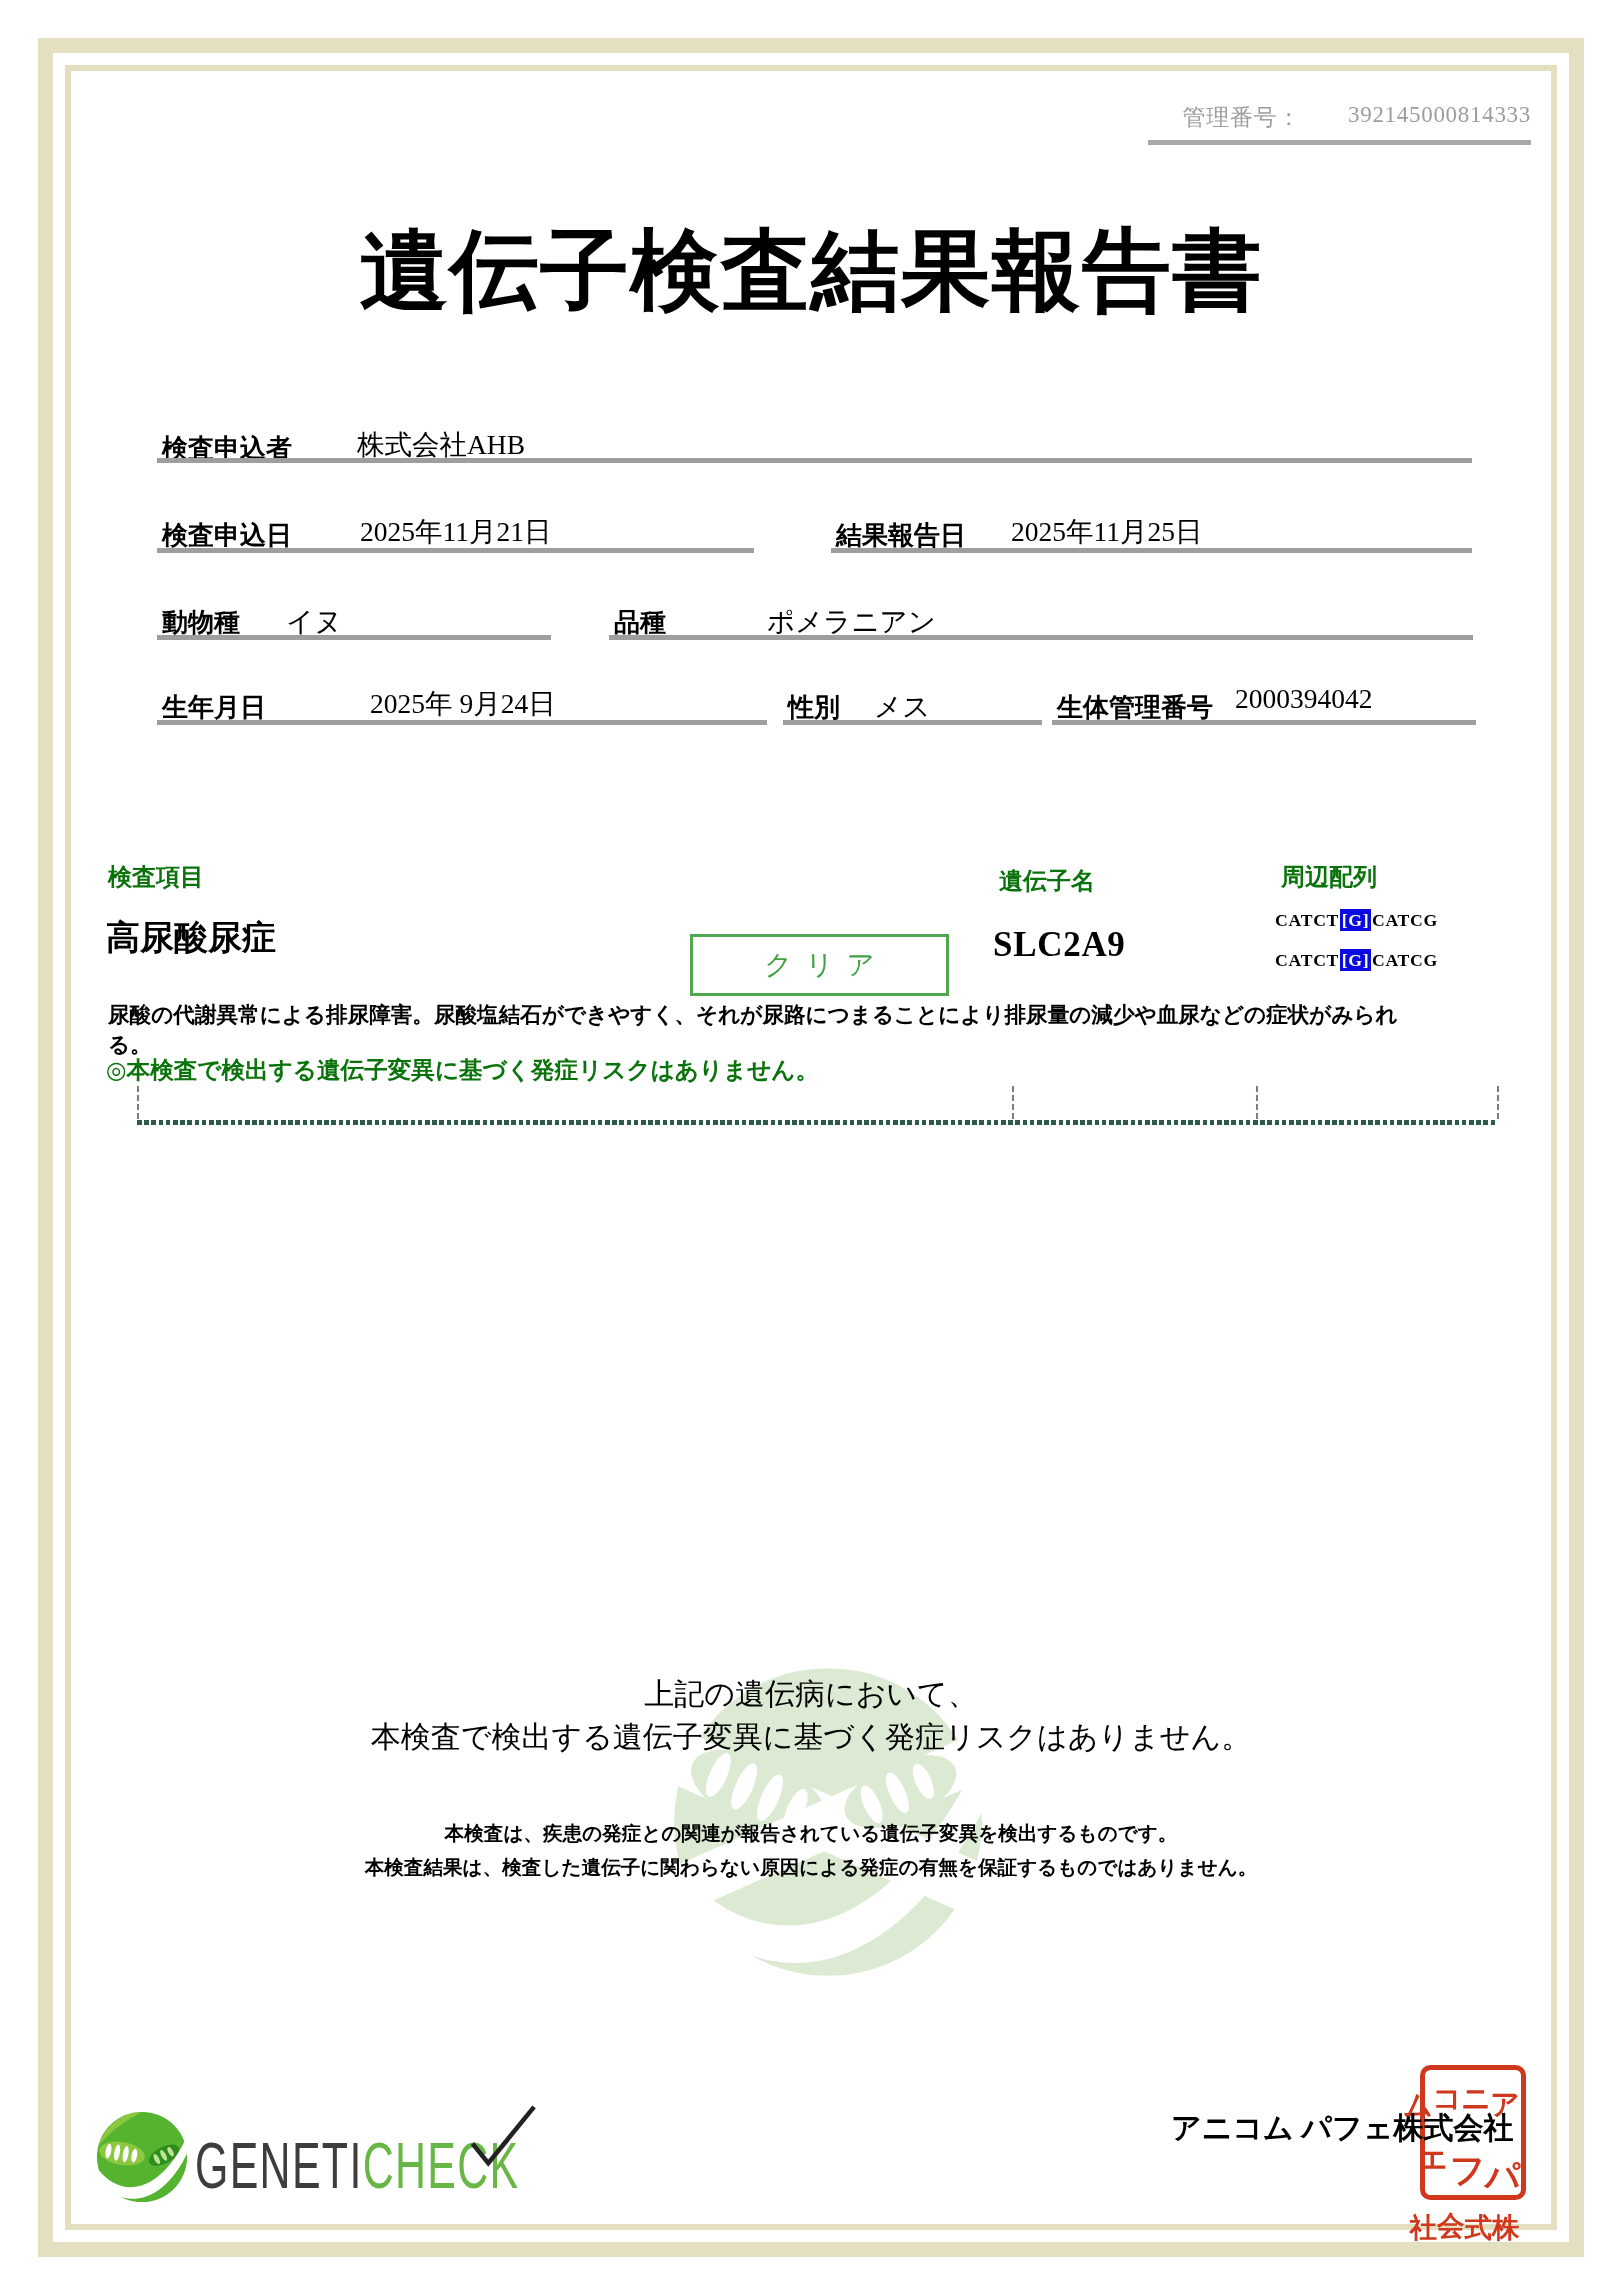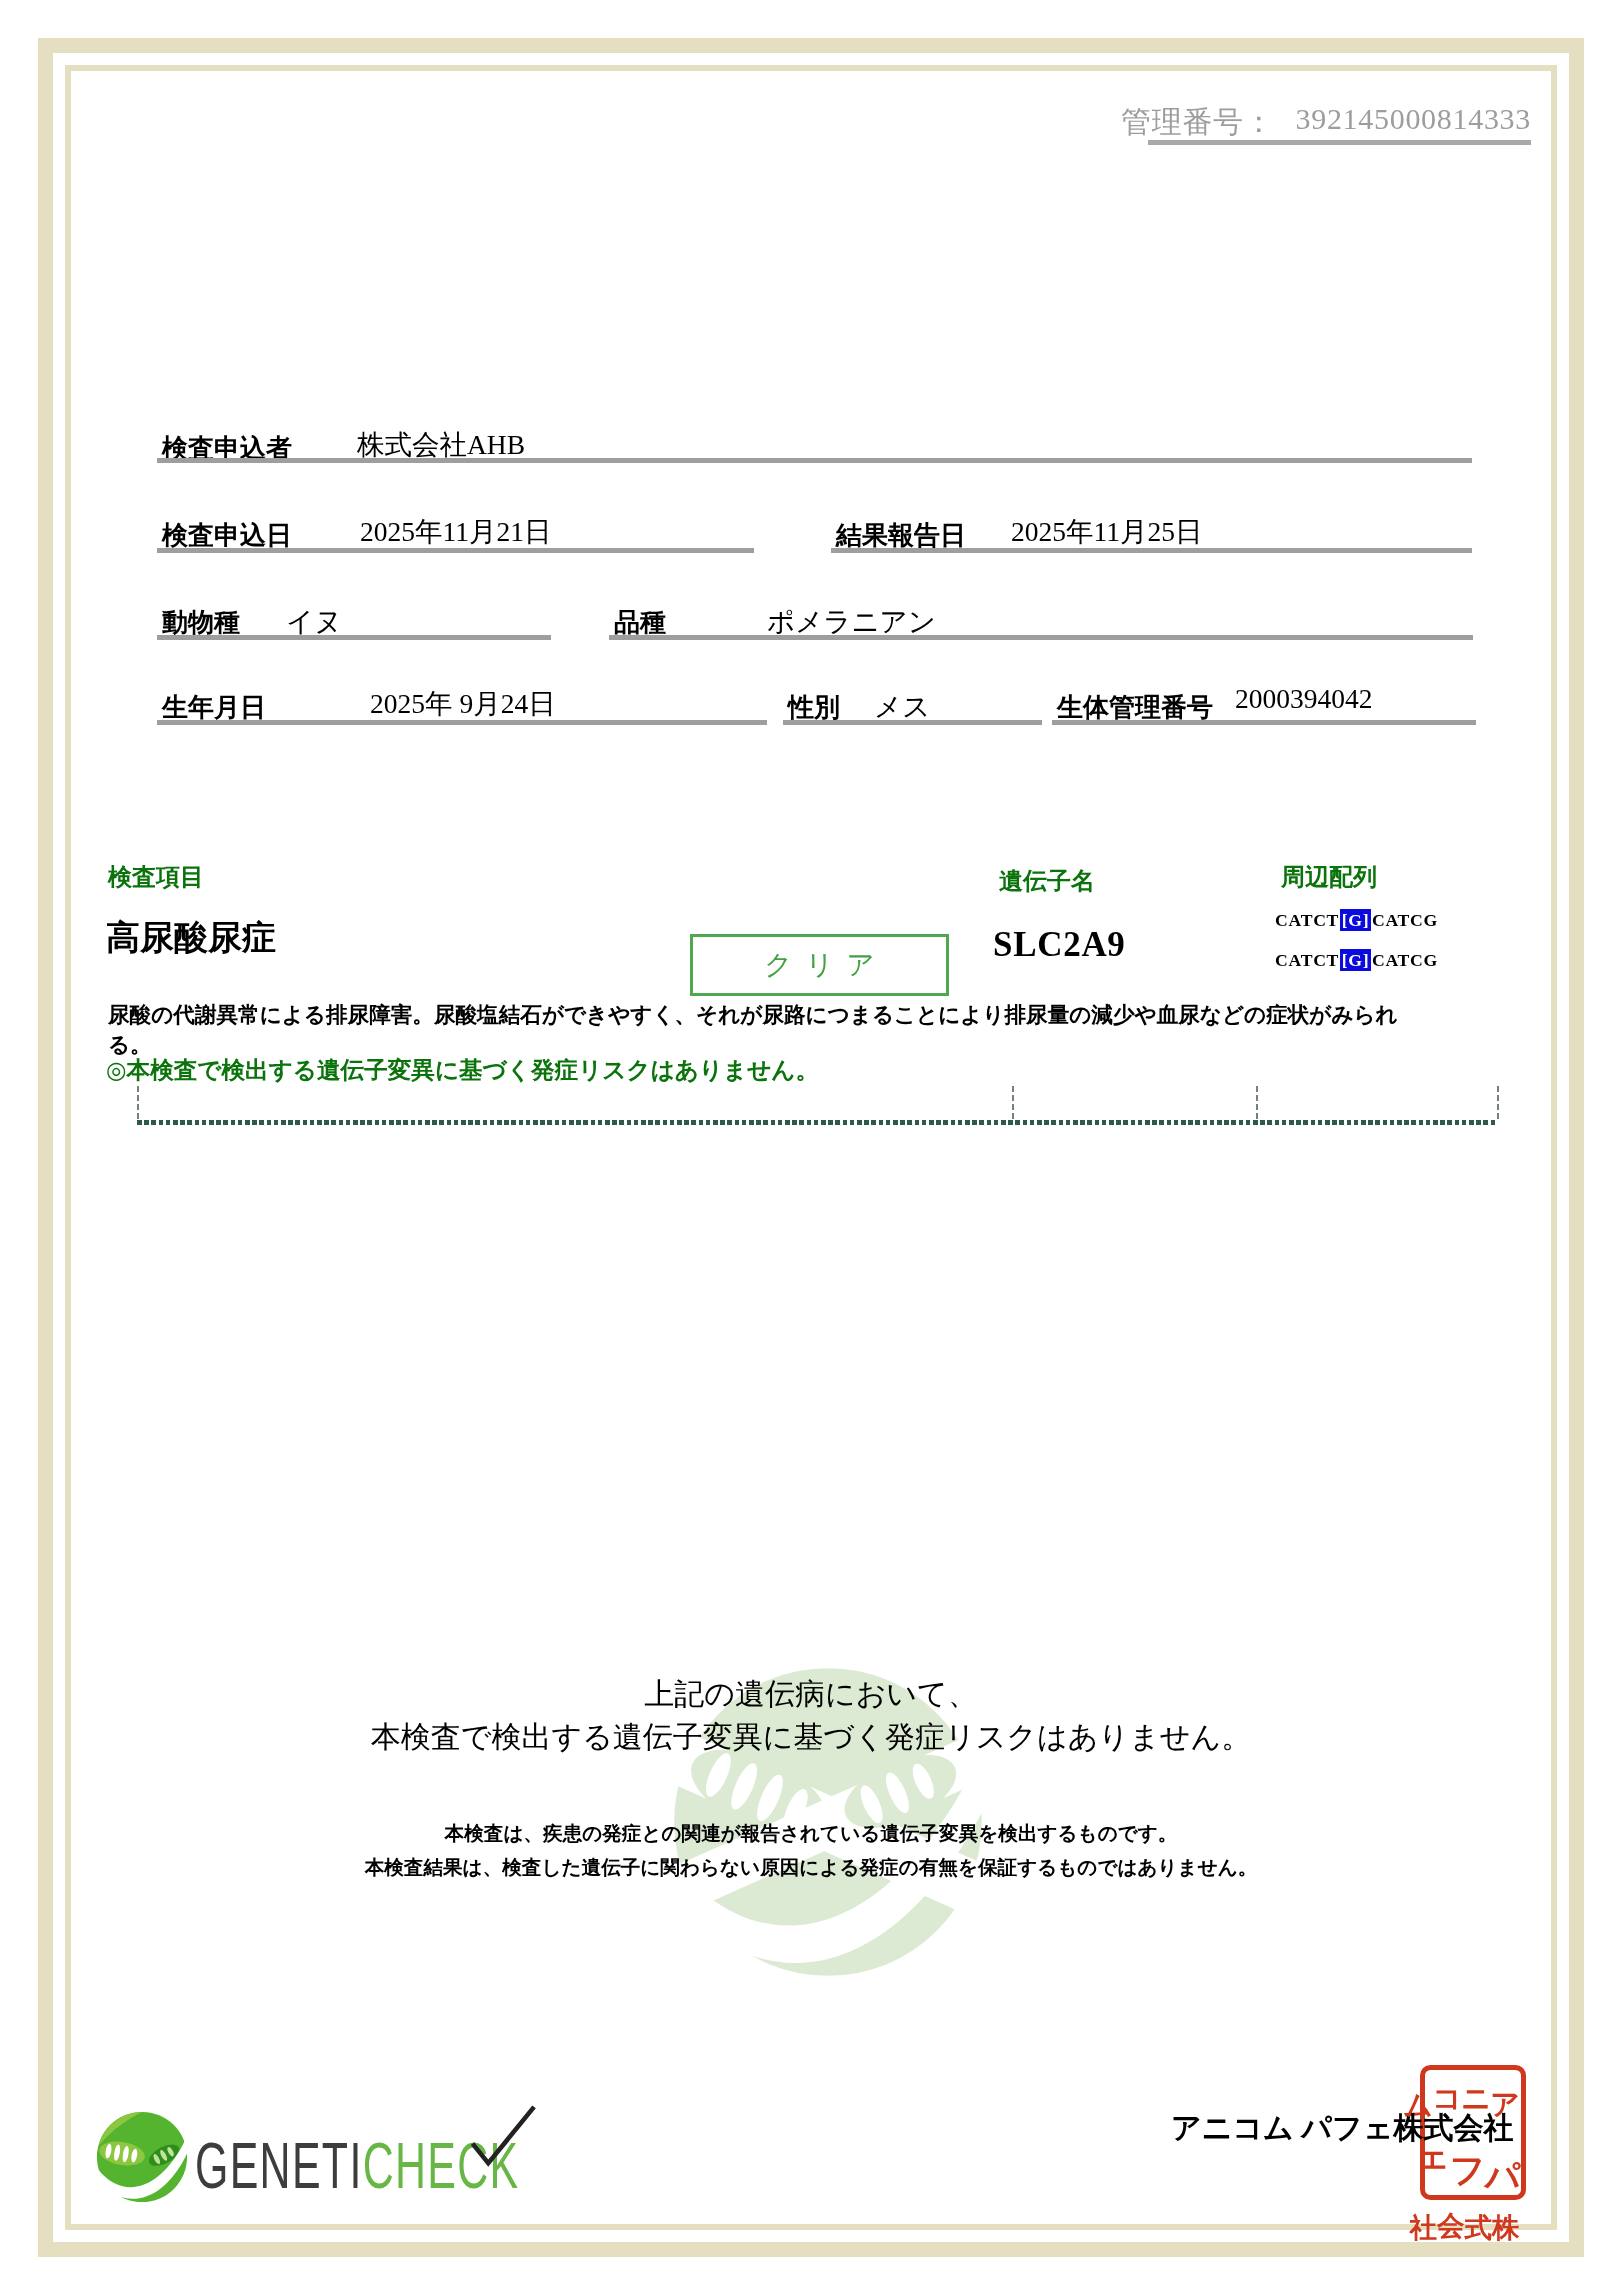--- a/index.html
+++ b/index.html
@@ -11,22 +11,22 @@
     font-family:"Liberation Serif","DejaVu Serif",serif;
     color:#000;
   }
   .abs{position:absolute;}
 
   
   .frame-outer{position:absolute;inset:38px;border:15px solid #e5dfc2;pointer-events:none;}
   .frame-inner{position:absolute;inset:65px;border:6.5px solid #e5dfc2;pointer-events:none;}
 
   
-  .admin-line{top:102px;left:1021px;width:510px;display:flex;justify-content:flex-end;gap:21px;
-    font-size:30px;color:#9d9d9d;letter-spacing:0.7px;}
+  .admin-line{top:102px;left:1021px;width:510px;display:flex;justify-content:flex-end;gap:47px;
+    font-size:23px;color:#9d9d9d;letter-spacing:0.7px;}
   .admin-underline{top:140px;left:1148px;width:383px;height:5.2px;background:#a9a9a9;}
 
   
   .title{top:211px;left:0;width:100%;text-align:center;font-size:89px;font-weight:600;letter-spacing:1.3px;}
 
   
   .flabel{font-size:26px;font-weight:700;white-space:nowrap;}
   .fvalue{font-size:27.5px;font-weight:400;white-space:nowrap;}
   .uline{height:4.6px;background:#9e9e9e;}
 
@@ -82,20 +82,21 @@
 
   <div class="frame-outer"></div>
   <div class="frame-inner"></div>
 
   <div class="abs admin-line">
     <span>管理番号：</span>
     <span>392145000814333</span>
   </div>
   <div class="abs admin-underline"></div>
 
+  <div class="abs title">遺伝子検査結果報告書</div>
 
   <div class="abs flabel" style="top:431px;left:162px;">検査申込者</div>
   <div class="abs fvalue" style="top:427px;left:357px;">株式会社AHB</div>
   <div class="abs uline" style="top:458px;left:157px;width:1315px;"></div>
 
   <div class="abs flabel" style="top:518px;left:162px;">検査申込日</div>
   <div class="abs fvalue" style="top:514px;left:360px;text-align:right;">2025年11月21日</div>
   <div class="abs uline" style="top:548px;left:157px;width:597px;"></div>
 
   <div class="abs flabel" style="top:518px;left:836px;">結果報告日</div>

